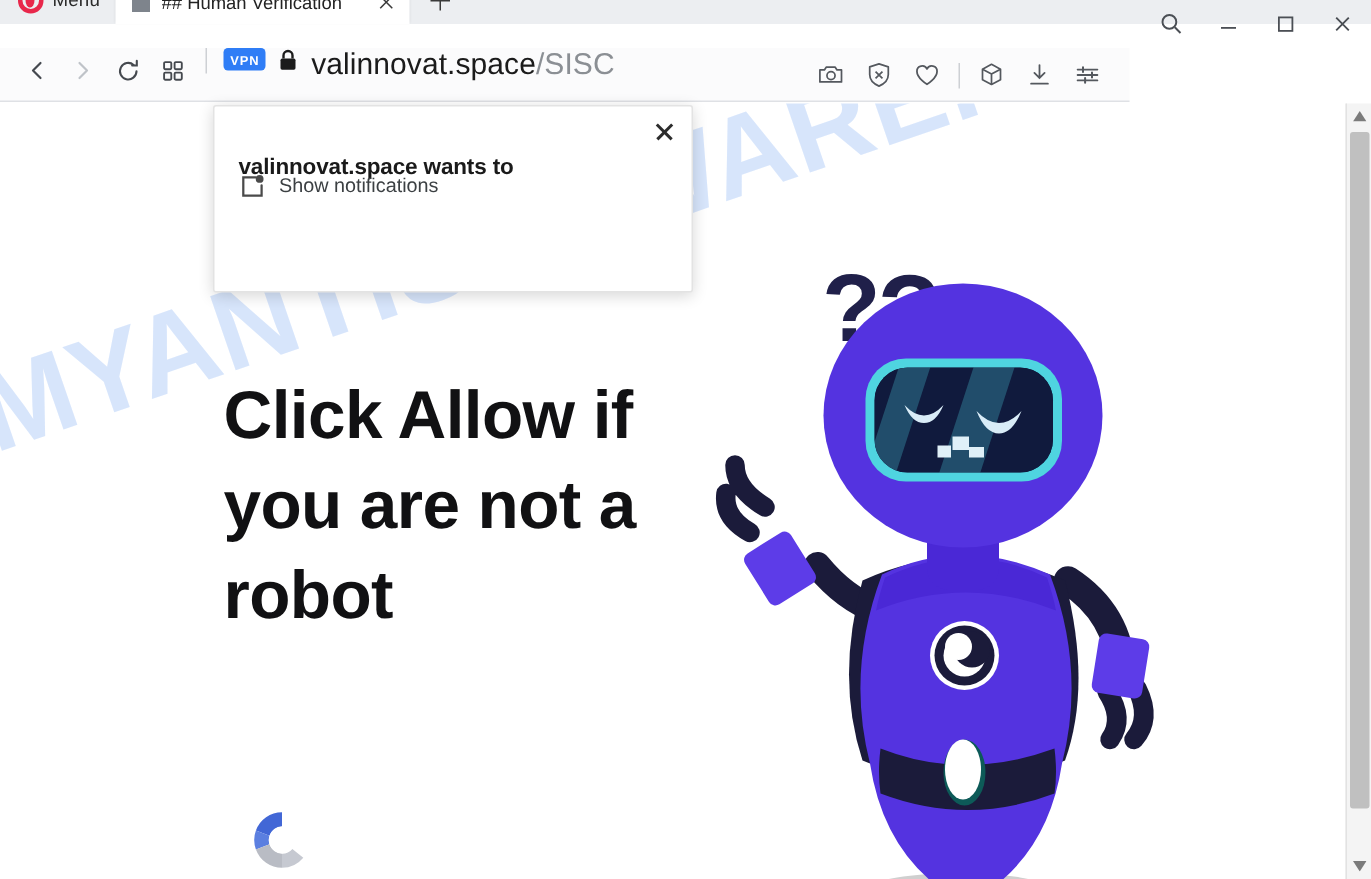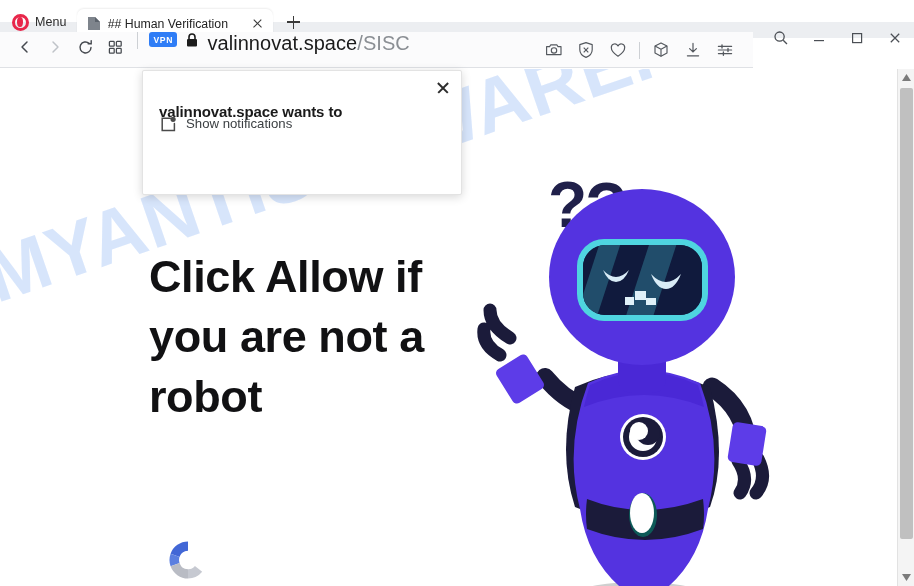--- a/index.html
+++ b/index.html
@@ -6,21 +6,21 @@
   html, body {
     width: 914px; height: 586px;
     font-family: "Liberation Sans", sans-serif;
     overflow: hidden; background: #ffffff;
   }
   #app { position: relative; width: 914px; height: 586px; overflow: hidden; }
 
   
   .tabstrip {
     position: absolute; top: 0; left: 0; width: 914px; height: 16px;
-    background: #eceef1; display: flex; align-items: flex-end; margin-top: 22px;
+    background: #eceef1; display: flex; align-items: flex-end;
   }
   .menu-btn {
     display: flex; align-items: center; gap: 6px;
     height: 26px; margin: 0 6px 3px 8px; padding: 0 4px;
     border-radius: 4px; cursor: default;
   }
   .opera-o {
     width: 17px; height: 17px; border-radius: 50%;
     border: 3.5px solid #e8274b; position: relative;
   }

